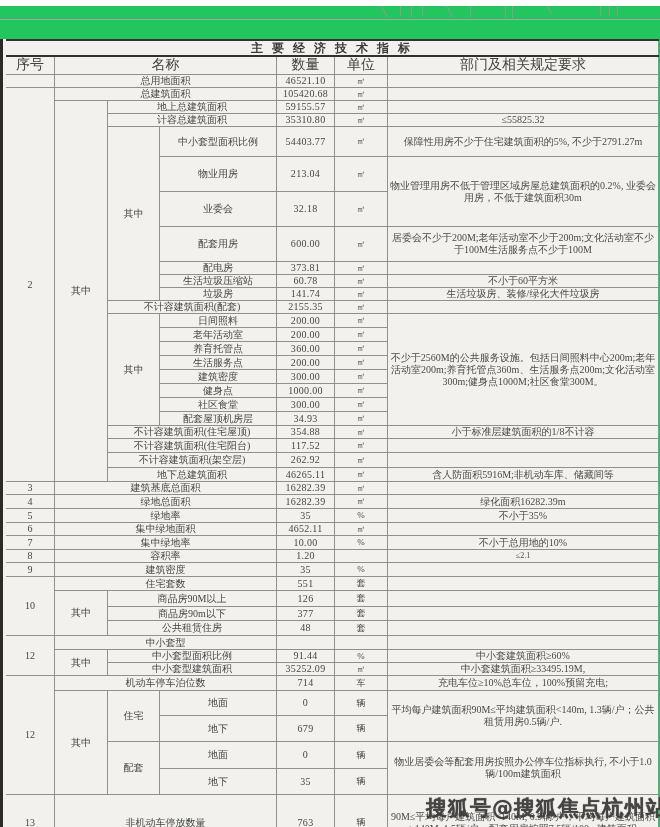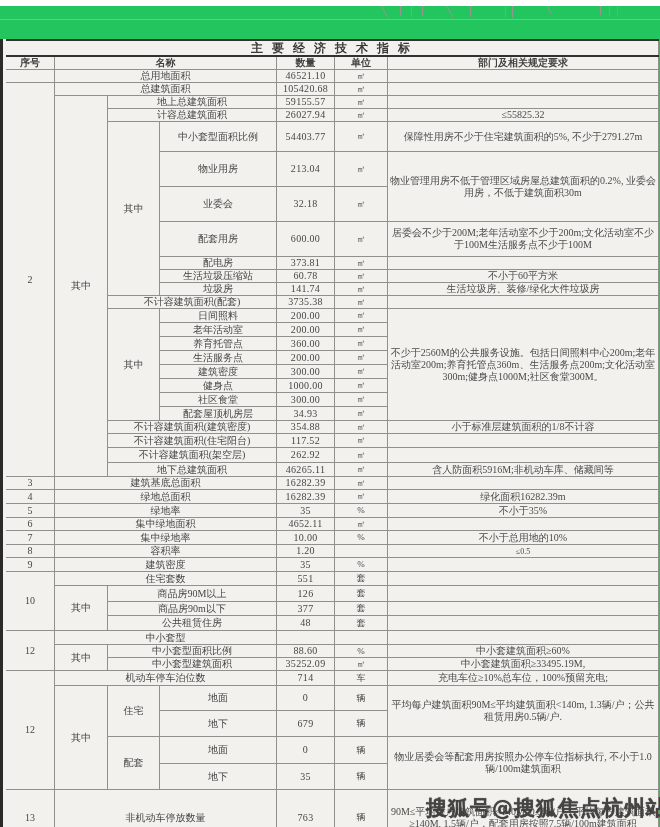--- a/index.html
+++ b/index.html
@@ -38,21 +38,21 @@
     font-size:10px;line-height:1.2;
     text-align:center;vertical-align:middle;
     padding:0 2px;overflow:hidden;
     color:#464644;
   }
   tr.title td{
     border-bottom:2px solid #323130;border-top:none;
     font-size:12px;font-weight:bold;letter-spacing:3px;color:#3a3a38;
     height:14px;
   }
-  tr.colhead td{font-size:10px;color:#424240;font-weight:bold;}
+  tr.colhead td{font-size:14px;color:#424240;}
   td.qty{letter-spacing:.3px;}
   td.unit{font-size:9px;}
   td.req{font-size:10px;color:#4a4a48;}
   td.small{font-size:8px;}
   .wm{
     position:absolute;right:-8px;top:788px;white-space:nowrap;
     font-family:"DejaVu Sans","Liberation Sans",sans-serif;
     font-weight:bold;font-size:21px;letter-spacing:1px;color:#3b3a38;
     opacity:.94;text-shadow:0 0 1px #3b3a38;
   }
@@ -117,21 +117,21 @@
     </tr>
     <tr style="height:13px">
       <td rowspan="22">其中</td>
       <td colspan="2">地上总建筑面积</td>
       <td class="qty">59155.57</td>
       <td class="unit">㎡</td>
       <td class="req"></td>
     </tr>
     <tr style="height:13px">
       <td colspan="2">计容总建筑面积</td>
-      <td class="qty">26027.94</td>
+      <td class="qty">35310.80</td>
       <td class="unit">㎡</td>
       <td class="req">≤55825.32</td>
     </tr>
     <tr style="height:30px">
       <td rowspan="7">其中</td>
       <td>中小套型面积比例</td>
       <td class="qty">54403.77</td>
       <td class="unit">㎡</td>
       <td class="req">保障性用房不少于住宅建筑面积的5%, 不少于2791.27m</td>
     </tr>
@@ -165,21 +165,21 @@
       <td class="req">不小于60平方米</td>
     </tr>
     <tr style="height:13px">
       <td>垃圾房</td>
       <td class="qty">141.74</td>
       <td class="unit">㎡</td>
       <td class="req">生活垃圾房、装修/绿化大件垃圾房</td>
     </tr>
     <tr style="height:13px">
       <td colspan="2">不计容建筑面积(配套)</td>
-      <td class="qty">3735.38</td>
+      <td class="qty">2155.35</td>
       <td class="unit">㎡</td>
       <td class="req"></td>
     </tr>
     <tr style="height:14px">
       <td rowspan="8">其中</td>
       <td>日间照料</td>
       <td class="qty">200.00</td>
       <td class="unit">㎡</td>
       <td class="req" rowspan="8">不少于2560M的公共服务设施。包括日间照料中心200m;老年活动室200m;养育托管点360m、生活服务点200m;文化活动室300m;健身点1000M;社区食堂300M。</td>
     </tr>
@@ -212,21 +212,21 @@
       <td>社区食堂</td>
       <td class="qty">300.00</td>
       <td class="unit">㎡</td>
     </tr>
     <tr style="height:14px">
       <td>配套屋顶机房层</td>
       <td class="qty">34.93</td>
       <td class="unit">㎡</td>
     </tr>
     <tr style="height:13px">
-      <td colspan="2">不计容建筑面积(建筑密度)</td>
+      <td colspan="2">不计容建筑面积(住宅屋顶)</td>
       <td class="qty">354.88</td>
       <td class="unit">㎡</td>
       <td class="req">小于标准层建筑面积的1/8不计容</td>
     </tr>
     <tr style="height:14px">
       <td colspan="2">不计容建筑面积(住宅阳台)</td>
       <td class="qty">117.52</td>
       <td class="unit">㎡</td>
       <td class="req"></td>
     </tr>
@@ -275,21 +275,21 @@
       <td colspan="3">集中绿地率</td>
       <td class="qty">10.00</td>
       <td class="unit">%</td>
       <td class="req">不小于总用地的10%</td>
     </tr>
     <tr style="height:13px">
       <td>8</td>
       <td colspan="3">容积率</td>
       <td class="qty">1.20</td>
       <td class="unit"></td>
-      <td class="req small">≤0.5</td>
+      <td class="req small">≤2.1</td>
     </tr>
     <tr style="height:14px">
       <td>9</td>
       <td colspan="3">建筑密度</td>
       <td class="qty">35</td>
       <td class="unit">%</td>
       <td class="req"></td>
     </tr>
     <tr style="height:14px">
       <td rowspan="4">10</td>
@@ -320,21 +320,21 @@
     <tr style="height:14px">
       <td rowspan="3">12</td>
       <td colspan="3">中小套型</td>
       <td class="qty"></td>
       <td class="unit"></td>
       <td class="req"></td>
     </tr>
     <tr style="height:13px">
       <td rowspan="2">其中</td>
       <td colspan="2">中小套型面积比例</td>
-      <td class="qty">88.60</td>
+      <td class="qty">91.44</td>
       <td class="unit">%</td>
       <td class="req">中小套建筑面积≥60%</td>
     </tr>
     <tr style="height:12px">
       <td colspan="2">中小套型建筑面积</td>
       <td class="qty">35252.09</td>
       <td class="unit">㎡</td>
       <td class="req">中小套建筑面积≥33495.19M,</td>
     </tr>
     <tr style="height:15px">

